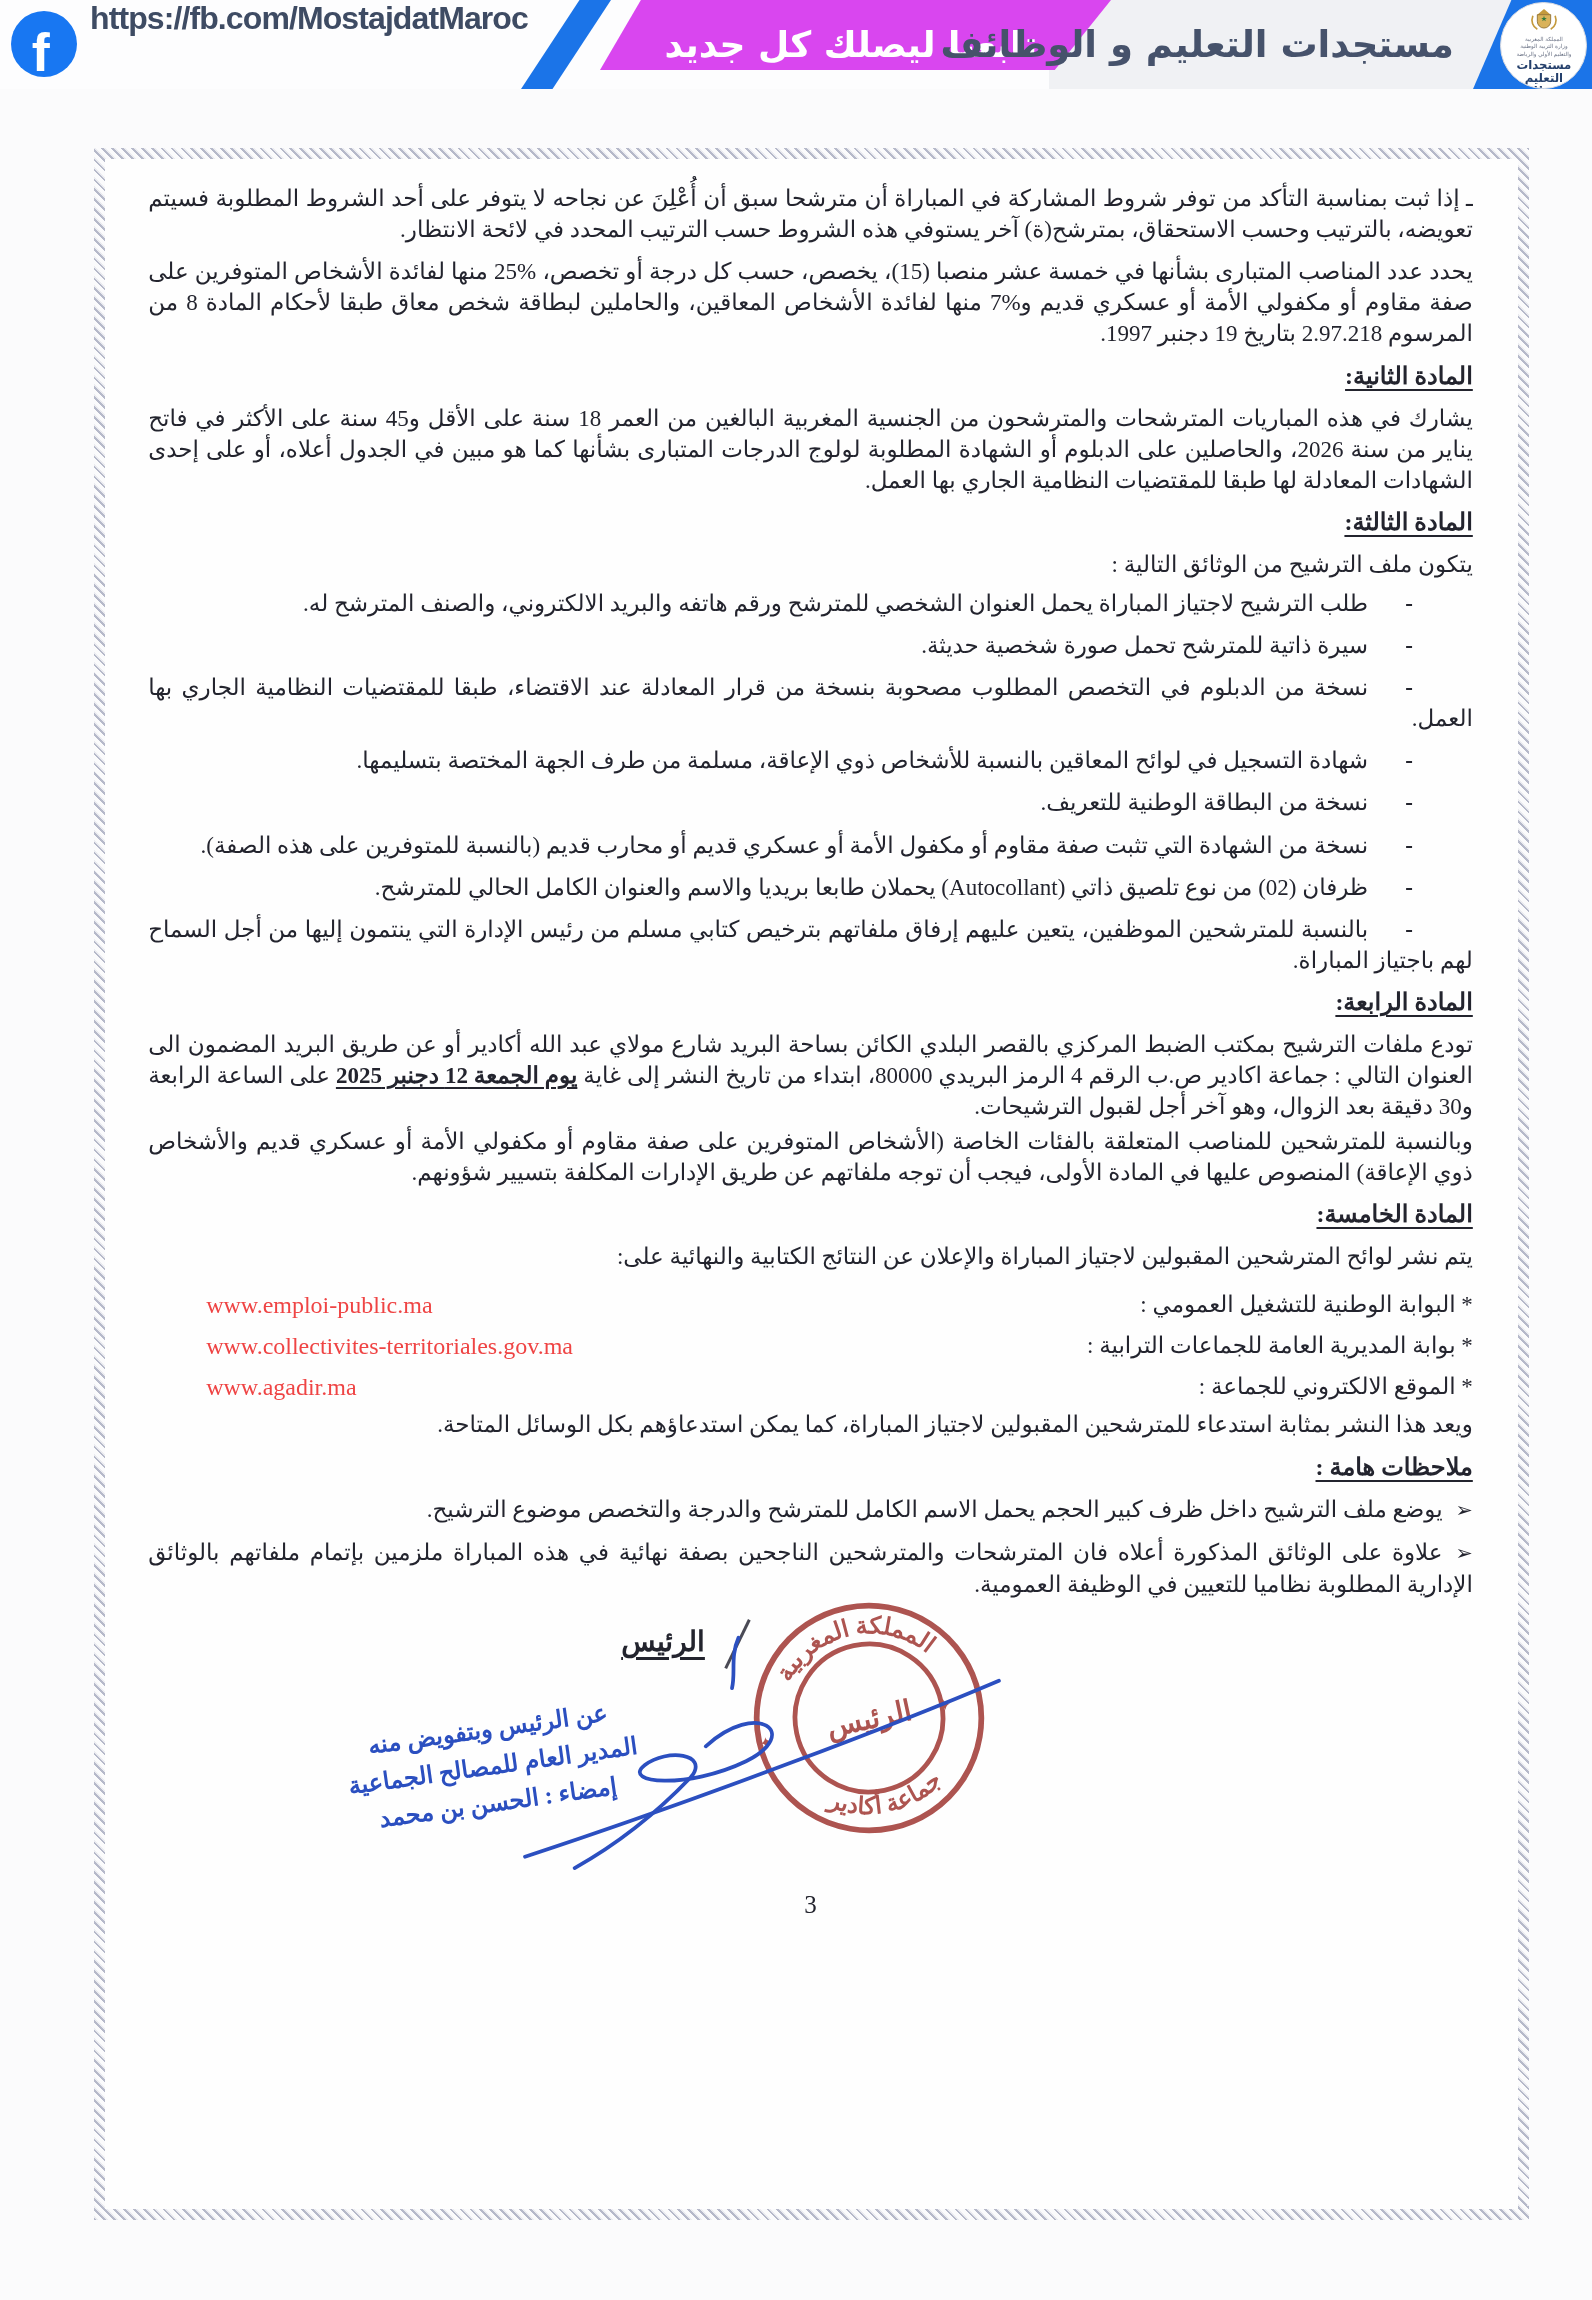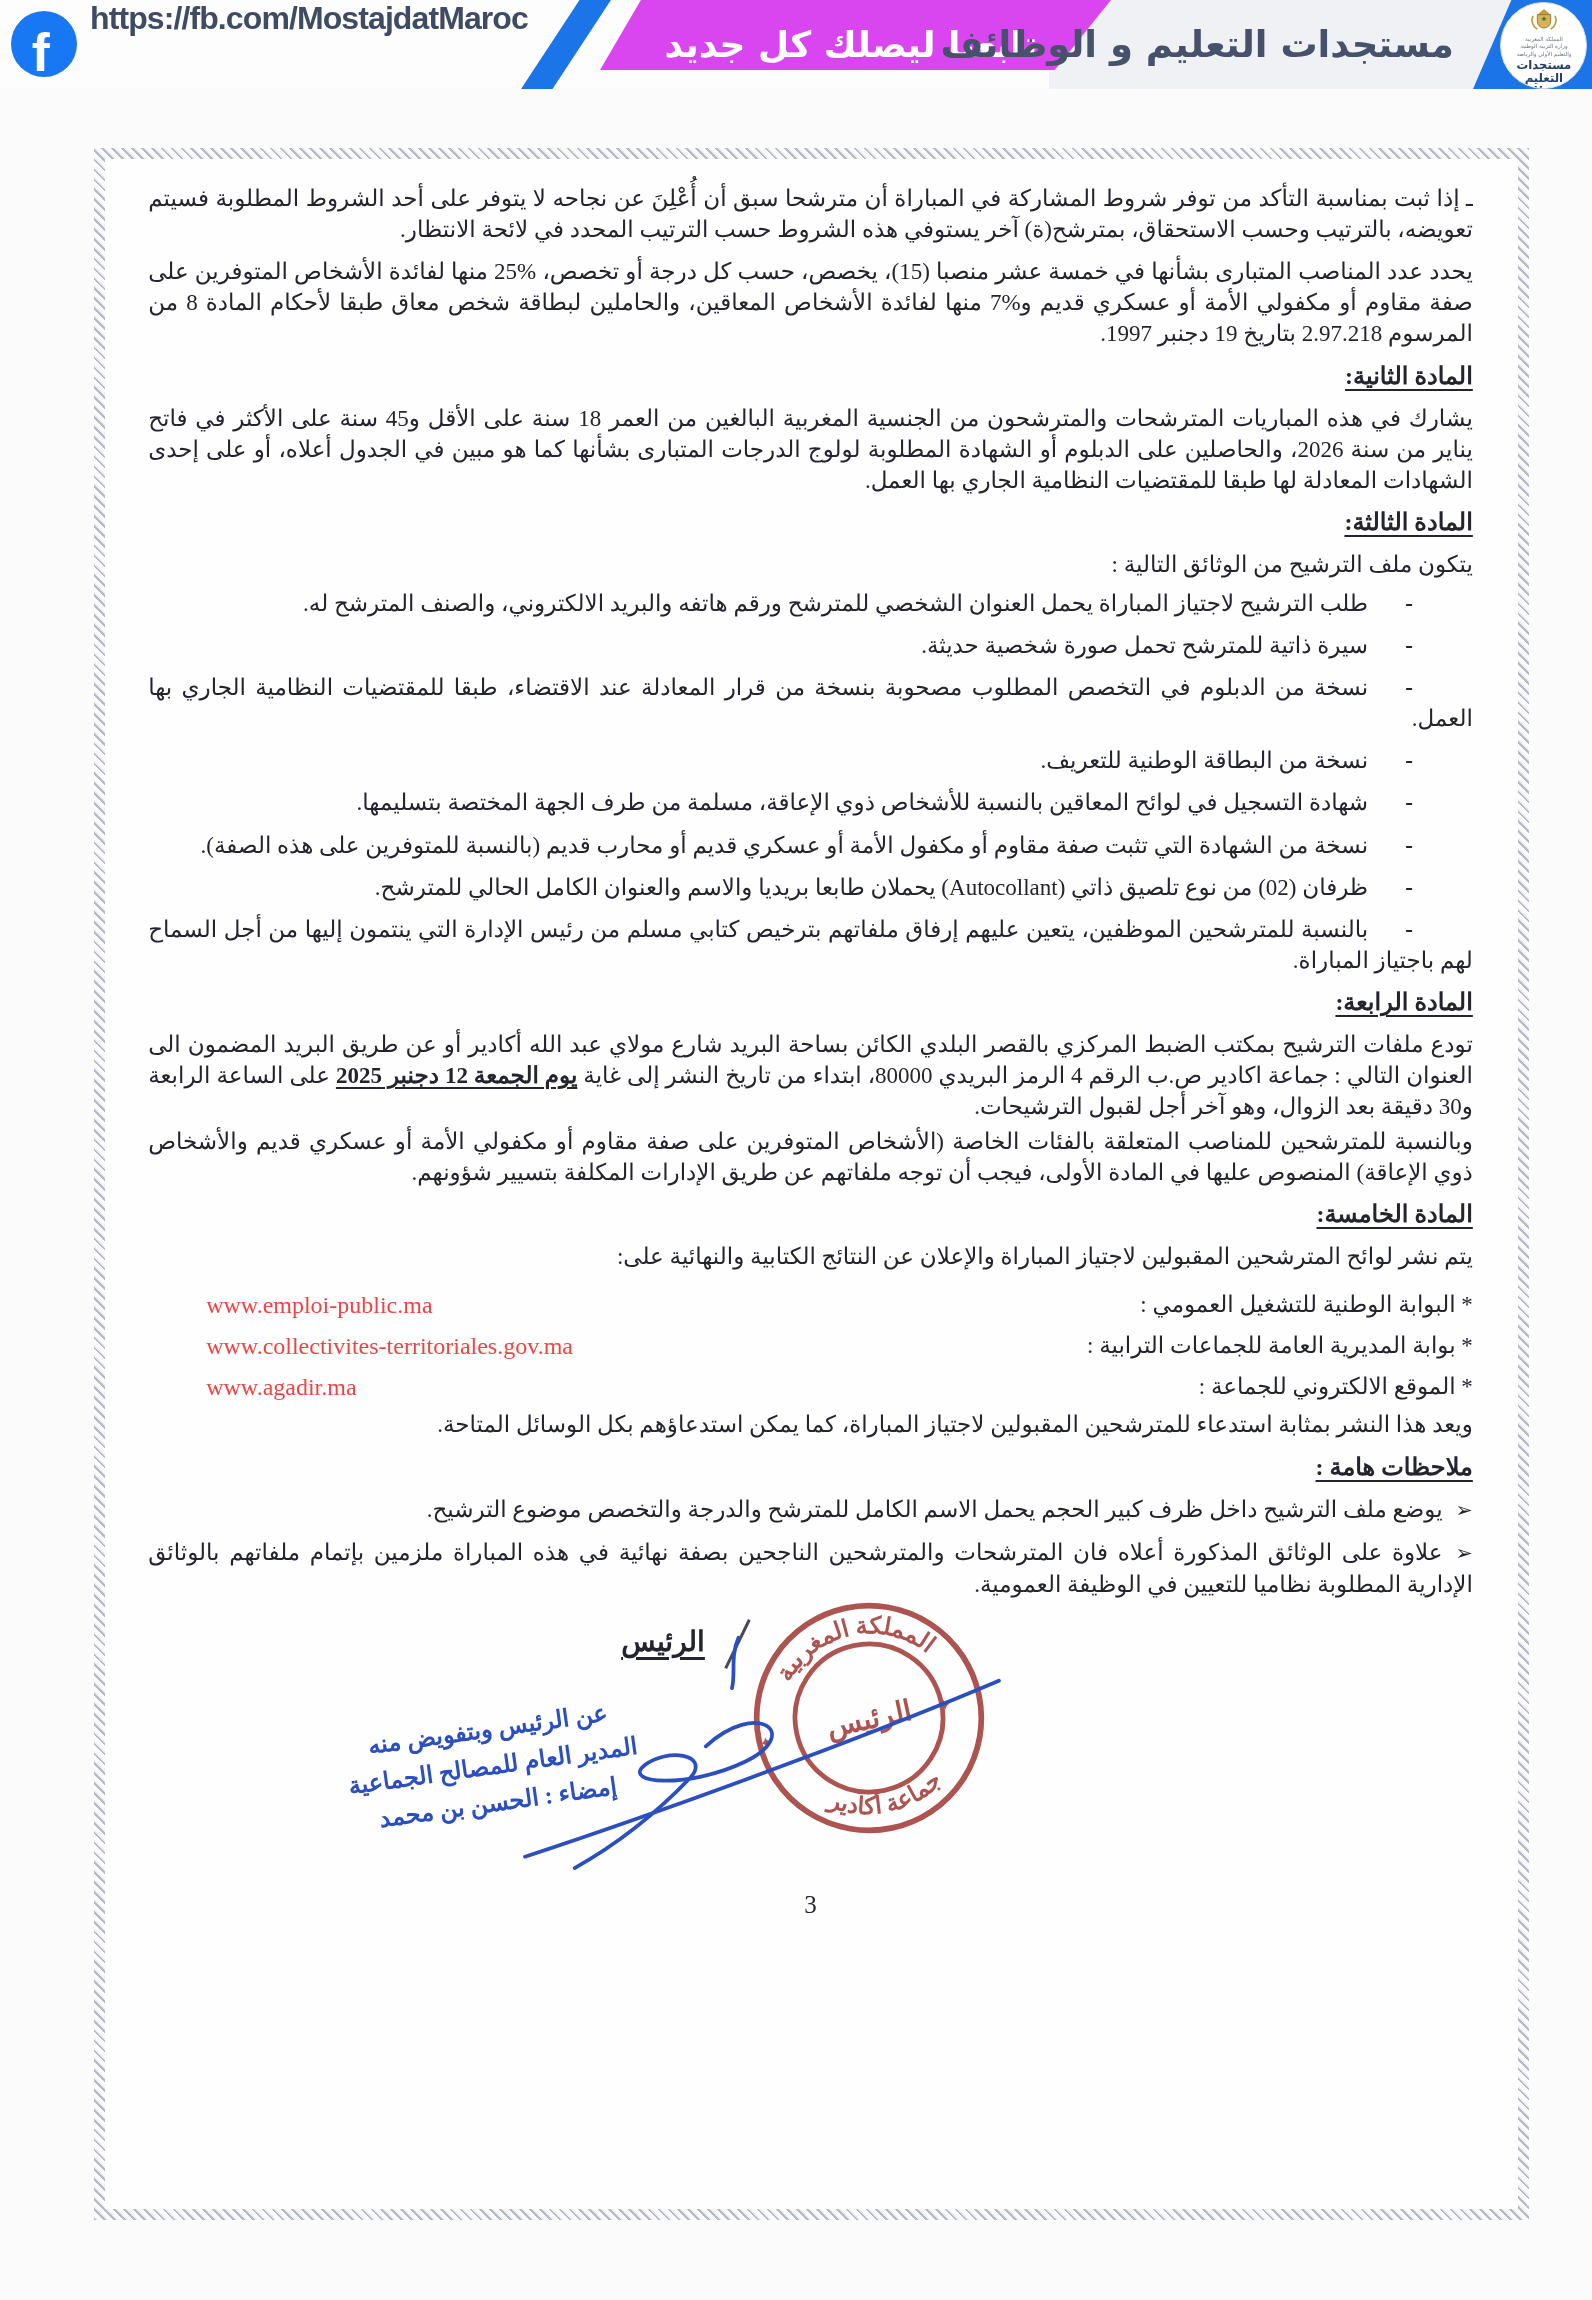--- a/index.html
+++ b/index.html
@@ -101,22 +101,22 @@
 
     <p class="h mt-lg"><span class="hu">المادة الثانية:</span></p>
     <p>يشارك في هذه المباريات المترشحات والمترشحون من الجنسية المغربية البالغين من العمر 18 سنة على الأقل و45 سنة على الأكثر في فاتح يناير من سنة 2026، والحاصلين على الدبلوم أو الشهادة المطلوبة لولوج الدرجات المتبارى بشأنها كما هو مبين في الجدول أعلاه، أو على إحدى الشهادات المعادلة لها طبقا للمقتضيات النظامية الجاري بها العمل.</p>
 
     <p class="h mt-md"><span class="hu">المادة الثالثة:</span></p>
     <p style="margin-bottom:7.5px">يتكون ملف الترشيح من الوثائق التالية :</p>
 
     <p class="bullet"><span class="dash">-</span><span>طلب الترشيح لاجتياز المباراة يحمل العنوان الشخصي للمترشح ورقم هاتفه والبريد الالكتروني، والصنف المترشح له.</span></p>
     <p class="bullet"><span class="dash">-</span><span>سيرة ذاتية للمترشح تحمل صورة شخصية حديثة.</span></p>
     <p class="bullet"><span class="dash">-</span><span>نسخة من الدبلوم في التخصص المطلوب مصحوبة بنسخة من قرار المعادلة عند الاقتضاء، طبقا للمقتضيات النظامية الجاري بها العمل.</span></p>
+    <p class="bullet"><span class="dash">-</span><span>شهادة التسجيل في لوائح المعاقين بالنسبة للأشخاص ذوي الإعاقة، مسلمة من طرف الجهة المختصة بتسليمها.</span></p>
     <p class="bullet"><span class="dash">-</span><span>نسخة من البطاقة الوطنية للتعريف.</span></p>
-    <p class="bullet"><span class="dash">-</span><span>شهادة التسجيل في لوائح المعاقين بالنسبة للأشخاص ذوي الإعاقة، مسلمة من طرف الجهة المختصة بتسليمها.</span></p>
     <p class="bullet"><span class="dash">-</span><span>نسخة من الشهادة التي تثبت صفة مقاوم أو مكفول الأمة أو عسكري قديم أو محارب قديم (بالنسبة للمتوفرين على هذه الصفة).</span></p>
     <p class="bullet"><span class="dash">-</span><span>ظرفان (02) من نوع تلصيق ذاتي (Autocollant) يحملان طابعا بريديا والاسم والعنوان الكامل الحالي للمترشح.</span></p>
     <p class="bullet"><span class="dash">-</span><span>بالنسبة للمترشحين الموظفين، يتعين عليهم إرفاق ملفاتهم بترخيص كتابي مسلم من رئيس الإدارة التي ينتمون إليها من أجل السماح لهم باجتياز المباراة.</span></p>
 
     <p class="h mt-md"><span class="hu">المادة الرابعة:</span></p>
     <p style="margin-bottom:3.7px"><span>تودع ملفات الترشيح بمكتب الضبط المركزي بالقصر البلدي الكائن بساحة البريد شارع مولاي عبد الله أكادير أو عن طريق البريد المضمون الى العنوان التالي : جماعة اكادير ص.ب الرقم 4 الرمز البريدي 80000، ابتداء من تاريخ النشر إلى غاية </span><span class="date-bold">يوم الجمعة 12 دجنبر 2025</span><span> على الساعة الرابعة و30 دقيقة بعد الزوال، وهو آخر أجل لقبول الترشيحات.</span></p>
     <p>وبالنسبة للمترشحين للمناصب المتعلقة بالفئات الخاصة (الأشخاص المتوفرين على صفة مقاوم أو مكفولي الأمة أو عسكري قديم والأشخاص ذوي الإعاقة) المنصوص عليها في المادة الأولى، فيجب أن توجه ملفاتهم عن طريق الإدارات المكلفة بتسيير شؤونهم.</p>
 
     <p class="h mt-md"><span class="hu">المادة الخامسة:</span></p>
     <p style="margin-bottom:15px">يتم نشر لوائح المترشحين المقبولين لاجتياز المباراة والإعلان عن النتائج الكتابية والنهائية على:</p>

